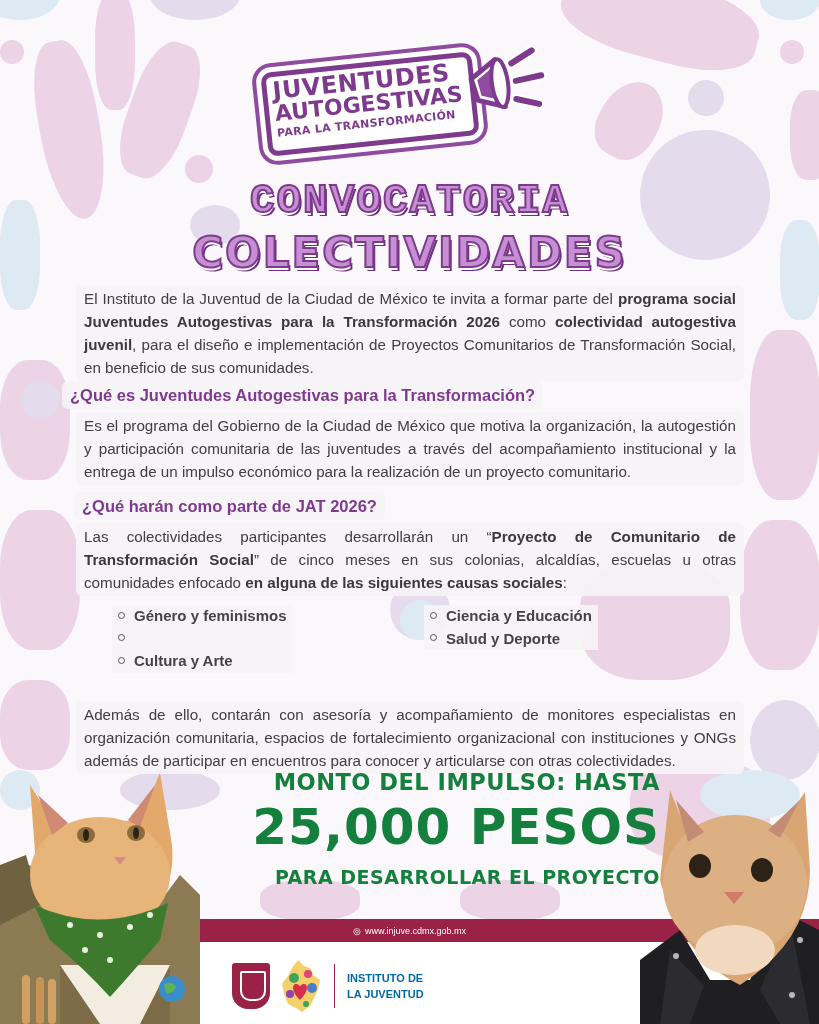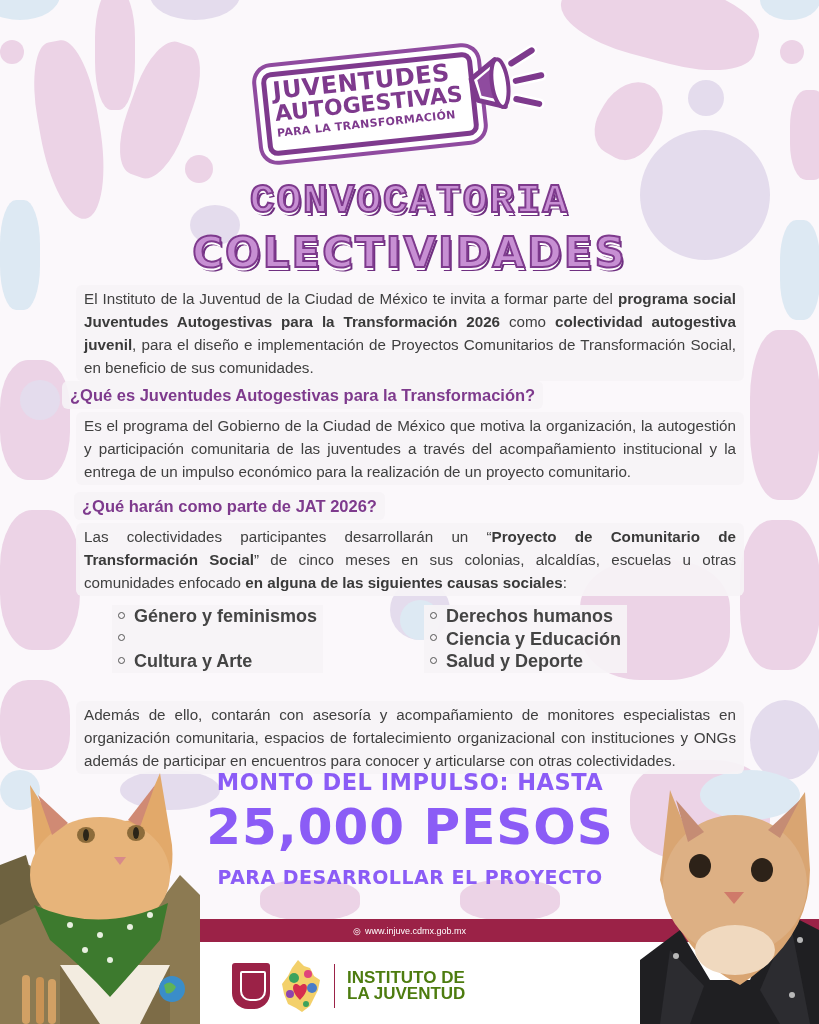--- a/index.html
+++ b/index.html
@@ -65,51 +65,51 @@
   .heading {
     position: absolute; z-index: 2;
     background: rgba(246,243,246,0.9);
     border-radius: 6px; padding: 0 8px;
     font-size: 16.5px; font-weight: bold; color: #7e3a8d; line-height: 28px;
   }
 
   .causes { position: absolute; z-index: 2; }
   .cause {
     display: block; background: rgba(246,243,246,0.92);
-    font-size: 18px; font-weight: bold; color: #444;
+    font-size: 15px; font-weight: bold; color: #444;
     line-height: 22.5px; padding: 0 6px;
   }
   .cause .bullet {
     display: inline-block; width: 7px; height: 7px; border: 1.5px solid #555;
     border-radius: 50%; margin-right: 9px; vertical-align: middle; position: relative; top: -2px;
   }
 
   
-  .amount { position: absolute; left: 160px; width: 500px; text-align: center; z-index: 2;
-    font-family: "DejaVu Sans", sans-serif; font-weight: bold; color: #8b5cf6; }
+  .amount { position: absolute; left: 160px; width: 500px; text-align: right; z-index: 2;
+    font-family: "DejaVu Sans", sans-serif; font-weight: bold; color: #15803d; }
   .amount.a1 { top: 769px; font-size: 22.5px; letter-spacing: 0.5px; }
   .amount.a2 { top: 798px; font-size: 50px; letter-spacing: 1px; }
   .amount.a3 { top: 866px; font-size: 19px; letter-spacing: 0.5px; }
 
   
   .footer-band {
     position: absolute; left: 0; top: 919px; width: 819px; height: 23px;
     background: #9b2247; z-index: 2; color: #fff; font-size: 9px;
     display: flex; align-items: center; justify-content: center; gap: 4px;
   }
   .footer-white { position: absolute; left: 0; top: 942px; width: 819px; height: 82px; background: #fff; z-index: 1; }
   .footer-logos { position: absolute; top: 955px; left: 232px; z-index: 3; display: flex; align-items: center; height: 62px; }
   .shield { width: 38px; height: 46px; background: #9b2247; border-radius: 3px 3px 16px 16px; position: relative; }
   .shield::after { content:""; position:absolute; left:8px; top:8px; width:22px; height:26px; border:2px solid #fff; border-radius:2px 2px 10px 10px; }
   .map-emblem { width: 42px; height: 56px; margin-left: 10px; }
   .cdmx { margin-left: 12px; }
   .cdmx .n1 { font-size: 16px; font-weight: bold; color: #9b2247; line-height: 18px; letter-spacing: 0.2px; }
   .cdmx .n2 { font-size: 8.5px; color: #a88a5d; line-height: 11px; letter-spacing: 0.2px; }
   .vsep { width: 1px; height: 44px; background: #9b2247; margin: 0 12px; }
-  .inj { font-size: 17px; font-weight: bold; color: #4d7c0f; line-height: 16px; }
+  .inj { font-size: 11px; font-weight: bold; color: #0369a1; line-height: 16px; }
 
   
   .cat { position: absolute; z-index: 4; }
 </style>
 </head>
 <body>
 
 <div class="bg">
   <div class="shape blue" style="left:-20px;top:-30px;width:80px;height:50px;"></div>
   <div class="shape pink" style="left:0;top:40px;width:24px;height:24px;"></div>
@@ -180,21 +180,20 @@
 <div class="box" style="left:76px;top:523px;width:668px;">
   <span>Las colectividades participantes desarrollarán un “</span><b>Proyecto de Comunitario de Transformación Social</b><span>” de cinco meses en sus colonias, alcaldías, escuelas u otras comunidades enfocado </span><b>en alguna de las siguientes causas sociales</b><span>:</span>
 </div>
 
 <div class="causes" style="left:112px;top:605px;">
   <span class="cause"><span class="bullet"></span><span>Género y feminismos</span></span>
   <span class="cause"><span class="bullet"></span></span>
   <span class="cause"><span class="bullet"></span><span>Cultura y Arte</span></span>
 </div>
 <div class="causes" style="left:424px;top:605px;">
-  <span class="cause"><span class="bullet"></span><span>Derechos humanos</span></span>
   <span class="cause"><span class="bullet"></span><span>Ciencia y Educación</span></span>
   <span class="cause"><span class="bullet"></span><span>Salud y Deporte</span></span>
 </div>
 
 <div class="box" style="left:76px;top:685px;width:668px;margin-top:16px;">Además de ello, contarán con asesoría y acompañamiento de monitores especialistas en organización comunitaria, espacios de fortalecimiento organizacional con instituciones y ONGs además de participar en encuentros para conocer y articularse con otras colectividades.</div>
 
 <div class="amount a1">MONTO DEL IMPULSO: HASTA</div>
 <div class="amount a2">25,000 PESOS</div>
 <div class="amount a3">PARA DESARROLLAR EL PROYECTO</div>
 

